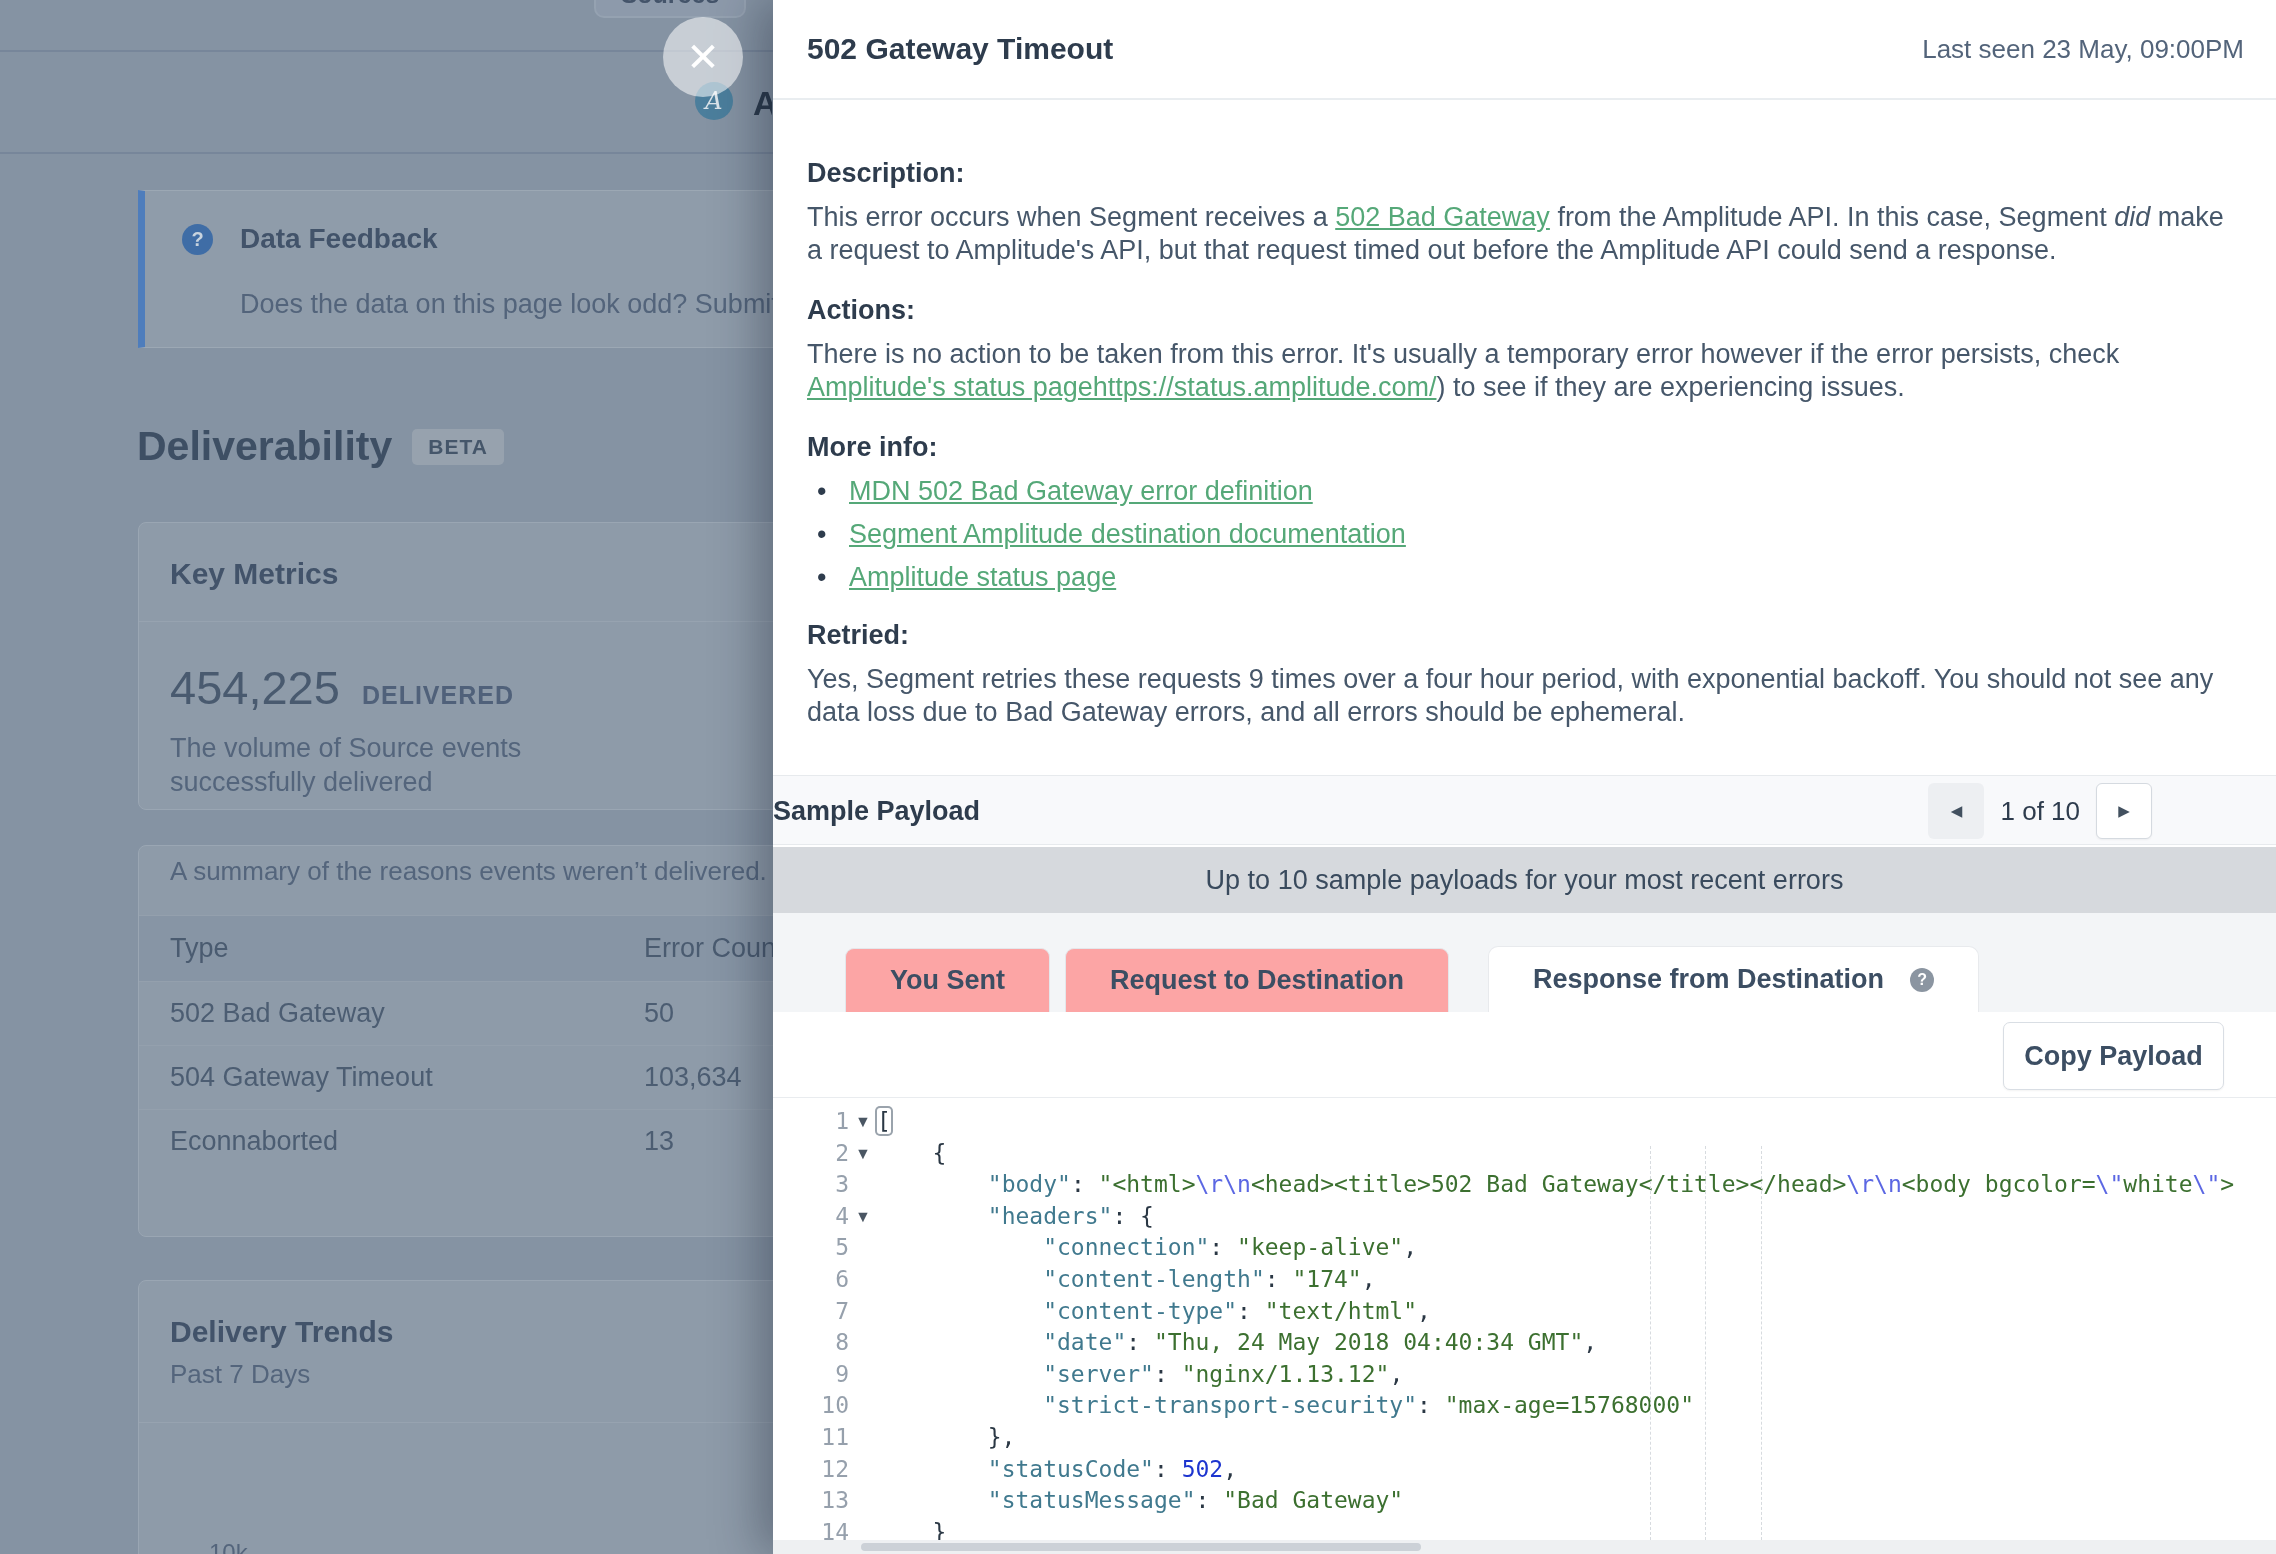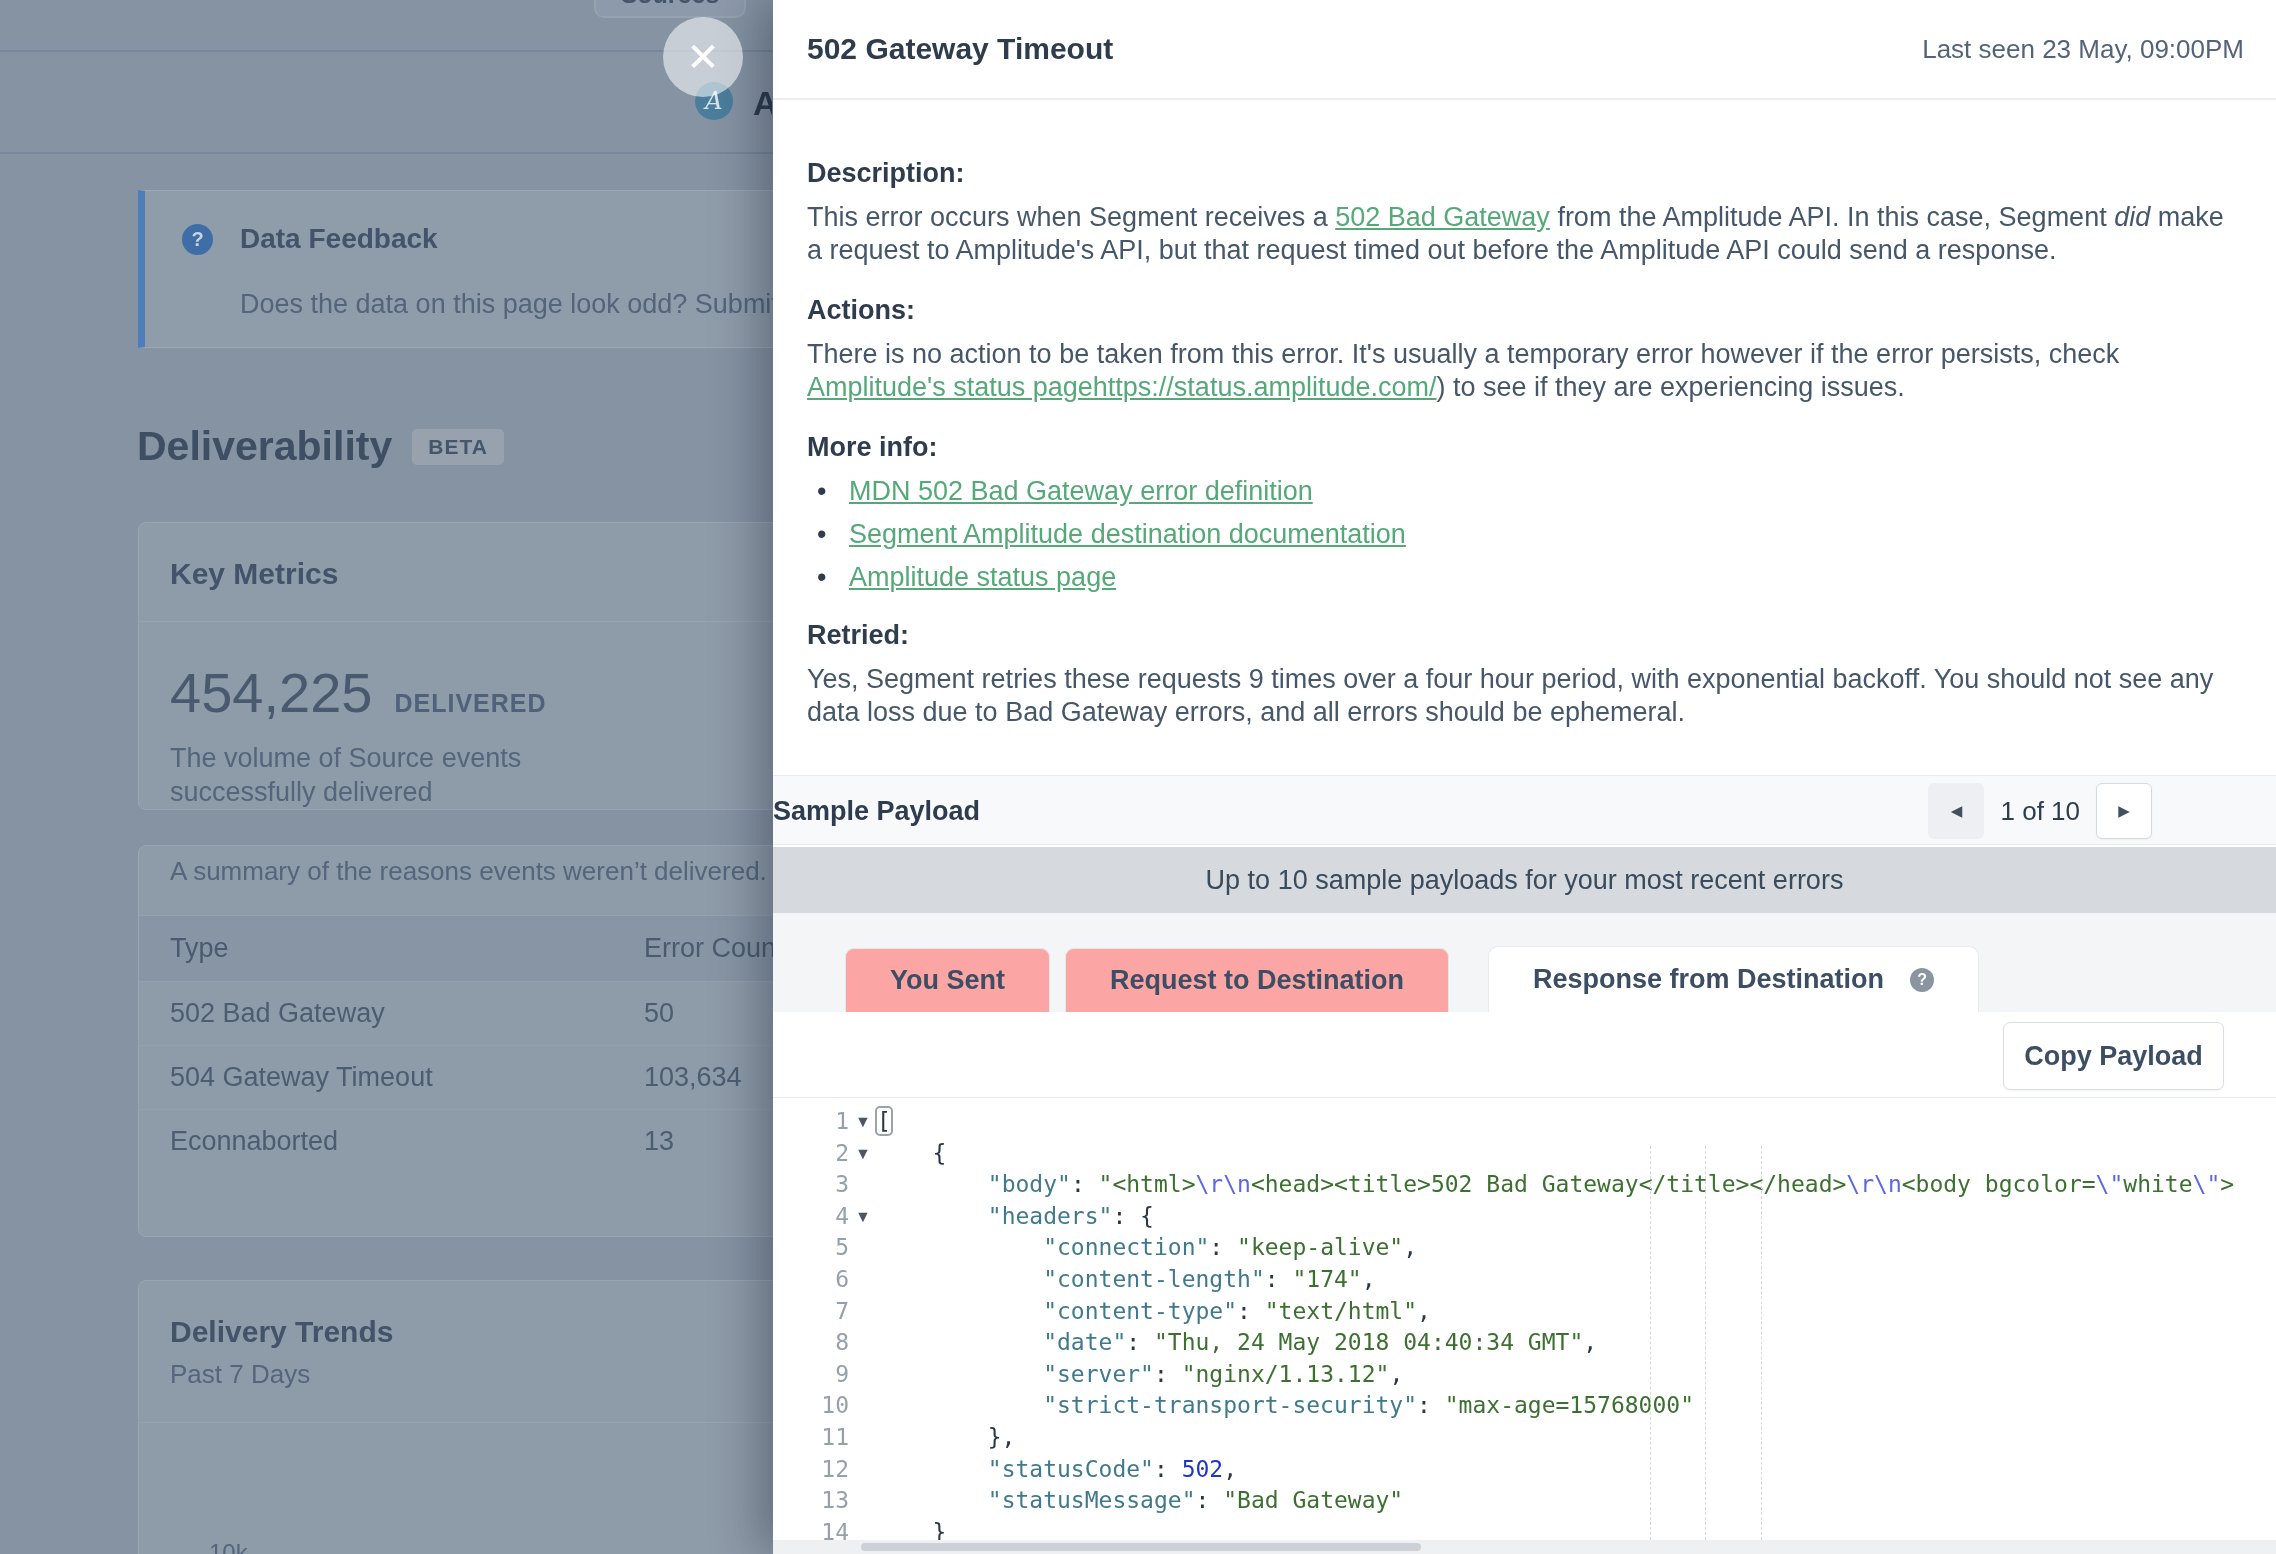--- a/index.html
+++ b/index.html
@@ -34,21 +34,21 @@
   .deliv-title { font-size:41px; font-weight:600; color:#3e4f64; }
   .beta { margin-left:20px; background:#97a2ae; color:#45566a; font-size:21px; font-weight:700;
      letter-spacing:1px; padding:6px 16px; border-radius:5px; }
 
   .card { position:absolute; left:138px; width:700px; background:#8e9ba9;
      border:1px solid #9aa6b3; border-radius:8px; }
   .card-title { font-size:30px; font-weight:600; color:#42536a; padding:34px 0 0 31px; }
   .card.km { top:522px; height:288px; }
   .km-sep { margin-top:30px; border-top:1px solid #97a3b0; }
   .km-val { padding:38px 0 0 31px; display:flex; align-items:baseline; }
-  .km-big { font-size:56px; font-weight:500; color:#495a6f; }
+  .km-big { font-size:47px; font-weight:500; color:#495a6f; }
   .km-lbl { margin-left:22px; font-size:25px; font-weight:600; letter-spacing:1px; color:#50617a; }
   .km-desc { padding:16px 40px 0 31px; font-size:27px; line-height:34px; color:#54657c; width:560px; }
 
   .card.ed { top:845px; height:392px; }
   .ed-sub { padding:10px 0 0 31px; font-size:26px; color:#54657c; white-space:nowrap; overflow:hidden; }
   .ed-table { margin-top:28px; }
   .ed-row { display:grid; grid-template-columns:474px 1fr; padding:0 0 0 31px; height:64px;
      align-items:center; font-size:27px; color:#4c5d72; border-top:1px solid #94a0ad; }
   .ed-row.ed-head { background:#8795a5; height:66px; font-weight:400; color:#4a5b70; }
 

